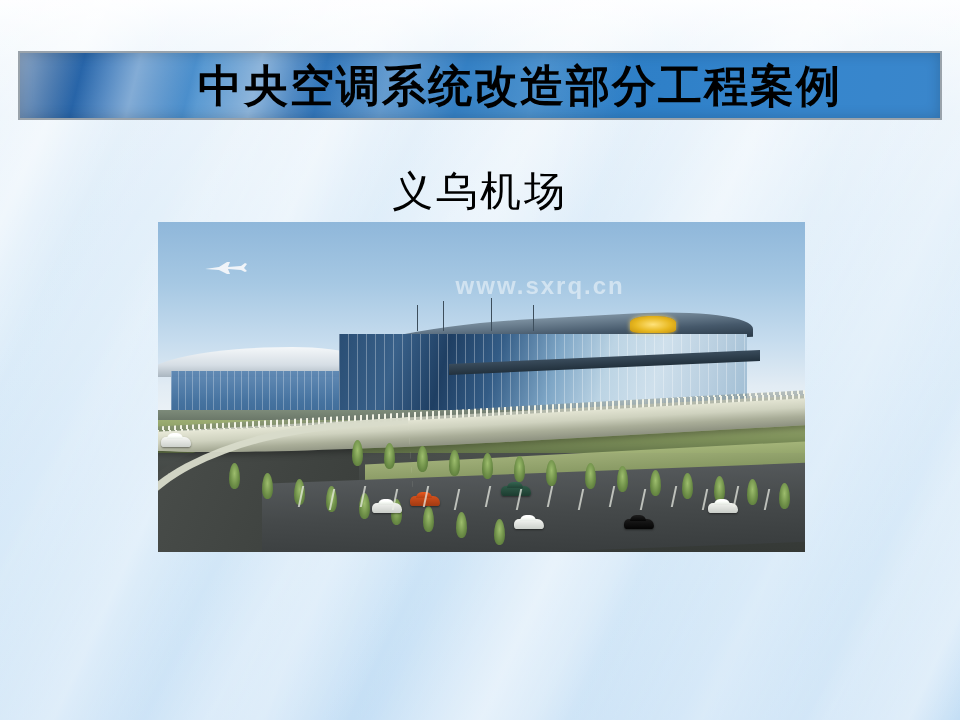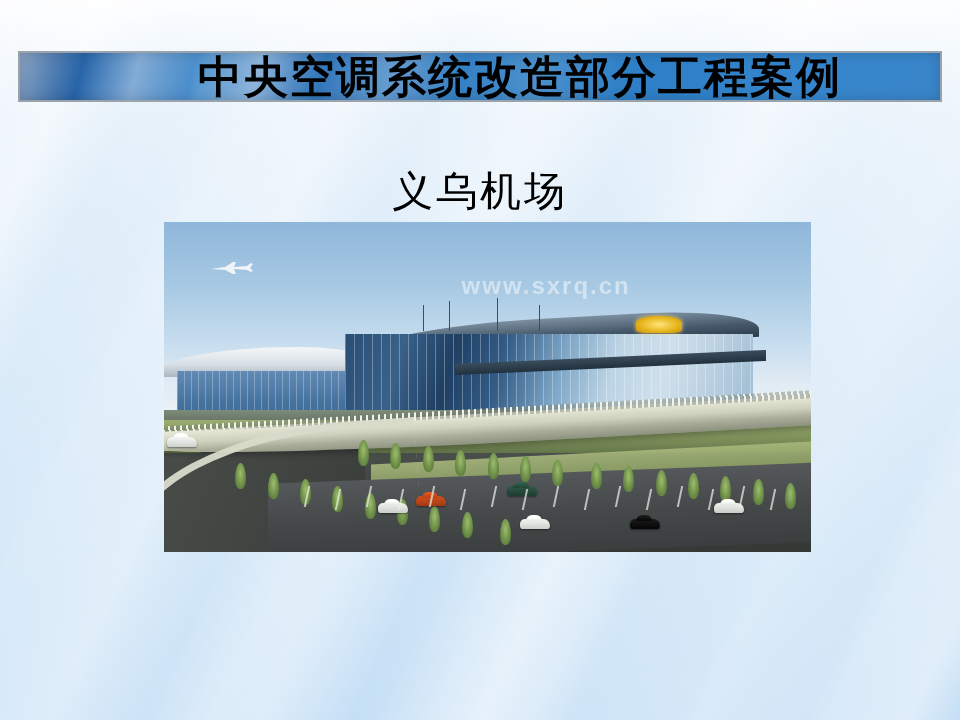--- a/index.html
+++ b/index.html
@@ -55,21 +55,21 @@
         #c9e2f6 80%,
         #c3def5 100%);
   }
 
   
   .title-banner {
     position: absolute;
     left: 18px;
     top: 51px;
     width: 924px;
-    height: 51px;
+    height: 69px;
     border: 2px solid #9aa3ab;
     box-sizing: border-box;
     background:
       linear-gradient(104deg,
         rgba(255,255,255,0.50) 0%,
         rgba(255,255,255,0.00) 7%,
         rgba(255,255,255,0.38) 13%,
         rgba(255,255,255,0.00) 19%,
         rgba(255,255,255,0.42) 26%,
         rgba(255,255,255,0.00) 33%,
@@ -115,21 +115,21 @@
     font-family: "DejaVu Serif", "Liberation Serif", serif;
     font-size: 41px;
     font-weight: 400;
     color: #000000;
     letter-spacing: 3px;
   }
 
   
   .photo-frame {
     position: absolute;
-    left: 164px;
+    left: 158px;
     top: 222px;
     width: 647px;
     height: 330px;
     overflow: hidden;
     background: #9fc4e2;
     text-align: center;
   }
   .photo {
     position: absolute;
     inset: 0;

